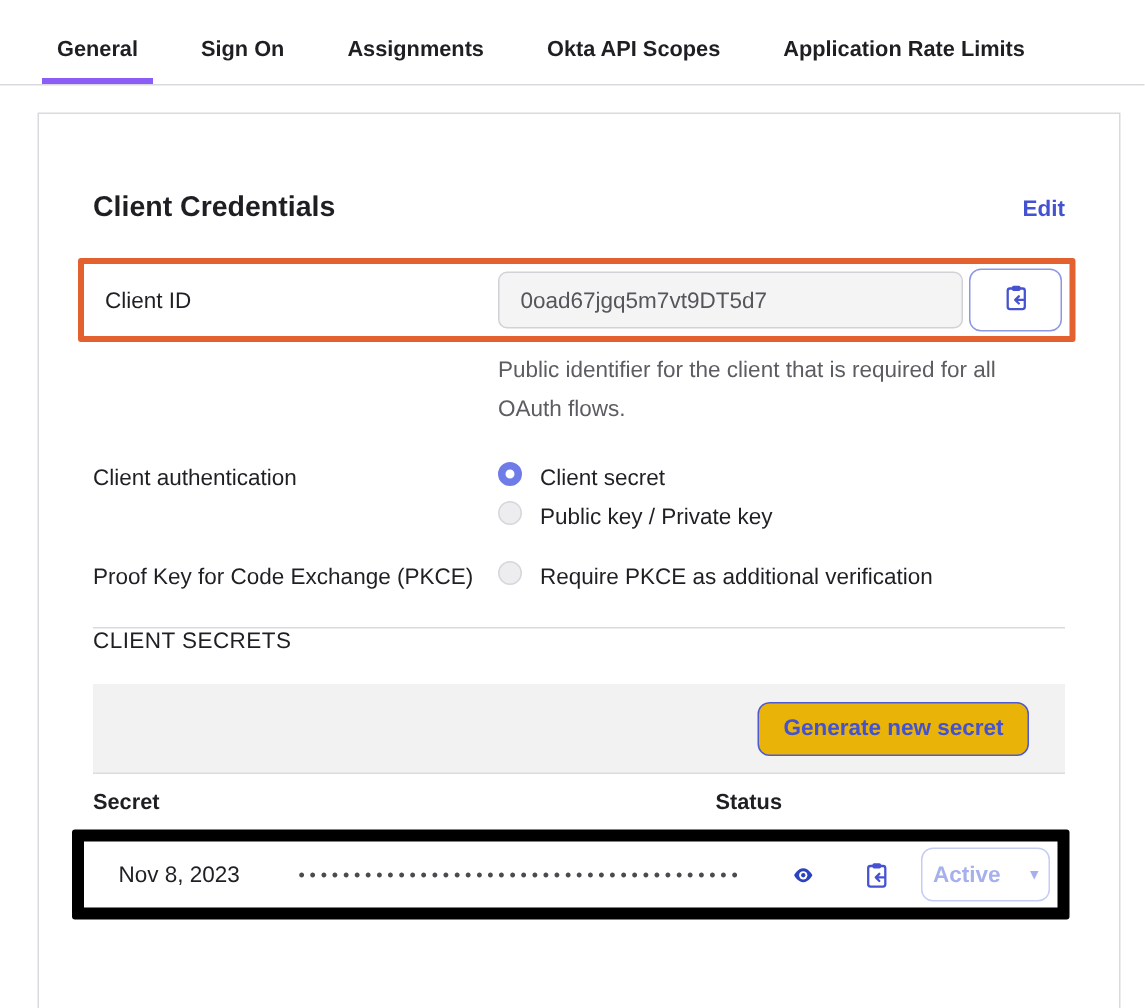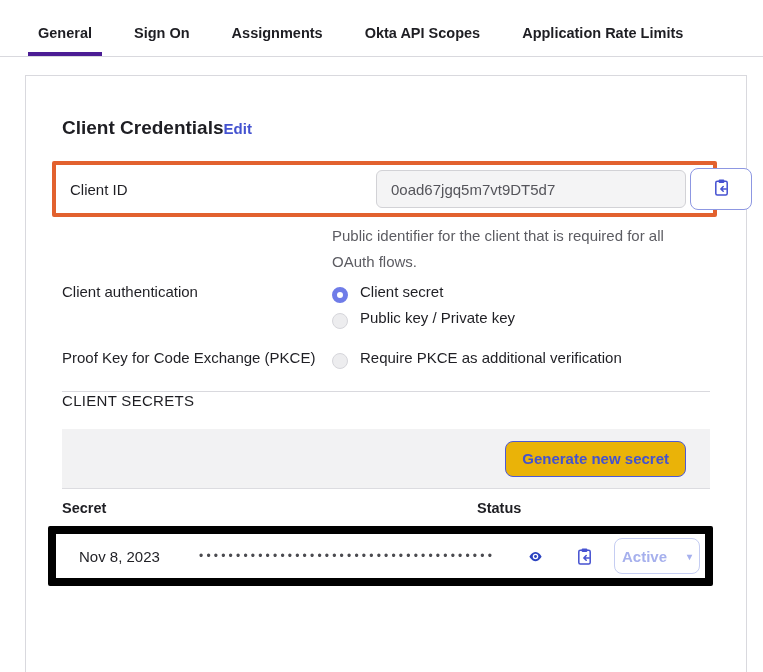--- a/index.html
+++ b/index.html
@@ -5,56 +5,56 @@
   * { margin:0; padding:0; box-sizing:border-box; }
   html,body { width:763px; height:672px; overflow:hidden; background:#fff;
     font-family:"Liberation Sans", sans-serif; color:#1e1e23; }
 
   
   .tabbar { position:absolute; top:0; left:0; right:0; height:57px;
     border-bottom:1px solid #d9d9de; background:#fff;
     display:flex; align-items:flex-end; padding-left:28px; }
   .tab { font-size:14.5px; font-weight:700; color:#1e1e23;
     padding:0 10px 15px; margin-right:22px; cursor:pointer; white-space:nowrap; }
-  .tab.active { border-bottom:4px solid #4c1d95; padding-bottom:11px; margin-bottom:0; }
+  .tab.active { border-bottom:4px solid #8b5cf6; padding-bottom:11px; margin-bottom:0; }
 
   
   .card { position:absolute; left:25px; top:75px; width:722px; height:660px;
     background:#fff; border:1px solid #d9d9de; }
   .card-inner { padding:0 36px; }
 
-  .section-head { display:flex; align-items:center;
-    margin-top:41px; }
+  .section-head { display:flex; justify-content:space-between; align-items:center;
+    margin-top:52px; }
   .section-title { font-size:19px; font-weight:700; color:#1e1e23; }
   .edit-link { font-size:15px; font-weight:700; color:#4352d0; cursor:pointer; }
 
   
   .form-row { display:flex; align-items:flex-start; }
   .row-label { width:270px; flex:0 0 270px; font-size:15px; color:#1f1f24; padding-top:2px; }
 
   
   .hl-box1 { margin-top:22px; margin-left:-10px; width:665px;
     border:4px solid #e2612e; border-radius:2px;
-    padding:3px 0 3px 14px; display:flex; align-items:center;gap:44px; }
+    padding:3px 0 3px 14px; display:flex; align-items:center; }
   .hl-box1 .row-label { flex:0 0 262px; width:262px; padding-top:0; }
   .id-group { display:flex; align-items:center; }
   .id-input { width:310px; height:38px; background:#f4f4f5; border:1px solid #d2d2d6;
     border-radius:6px; padding:0 14px; font-size:15px; color:#55555b;
     font-family:"Liberation Sans", sans-serif; outline:none; }
   .copy-btn { width:62px; height:42px; margin-left:4px; background:#fff;
     border:1px solid #8d97e2; border-radius:8px; display:flex;
     align-items:center; justify-content:center; cursor:pointer; }
 
   .help-text { margin-top:6px; margin-left:270px; width:334px;
     font-size:15px; line-height:26px; color:#5c5c62; }
 
   
-  .auth-row { margin-top:6px; }
+  .auth-row { margin-top:22px; }
   .choice-list { display:flex; flex-direction:column; gap:4px; }
-  .choice { display:flex; align-items:flex-end; gap:12px; font-size:15px; color:#1f1f24;
+  .choice { display:flex; align-items:flex-start; gap:12px; font-size:15px; color:#1f1f24;
     line-height:22px; cursor:pointer; }
   .radio { width:16px; height:16px; border-radius:50%; flex:0 0 16px; }
   .radio.selected { border:5px solid #6f7ce8; background:#fff; }
   .radio.unselected { border:1px solid #d6d6db; background:#ededef; }
   .checkbox { width:16px; height:16px; border-radius:50%; flex:0 0 16px;
     border:1px solid #d6d6db; background:#ededef; }
   .pkce-row { margin-top:18px; }
 
   .divider { margin-top:22px; border-top:1px solid #d9d9de; }
 

